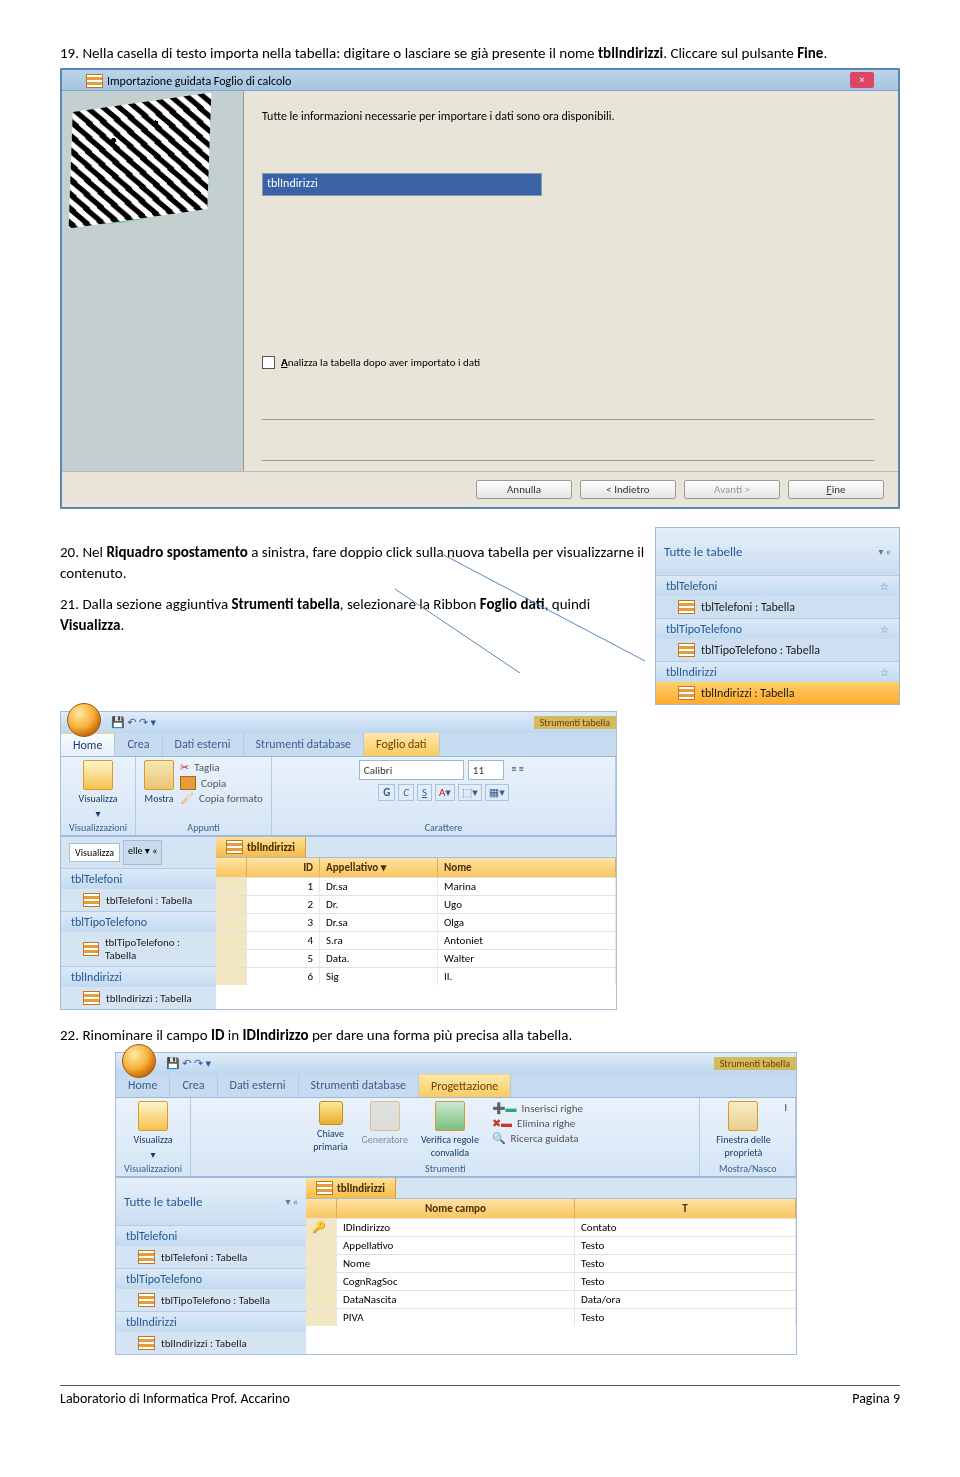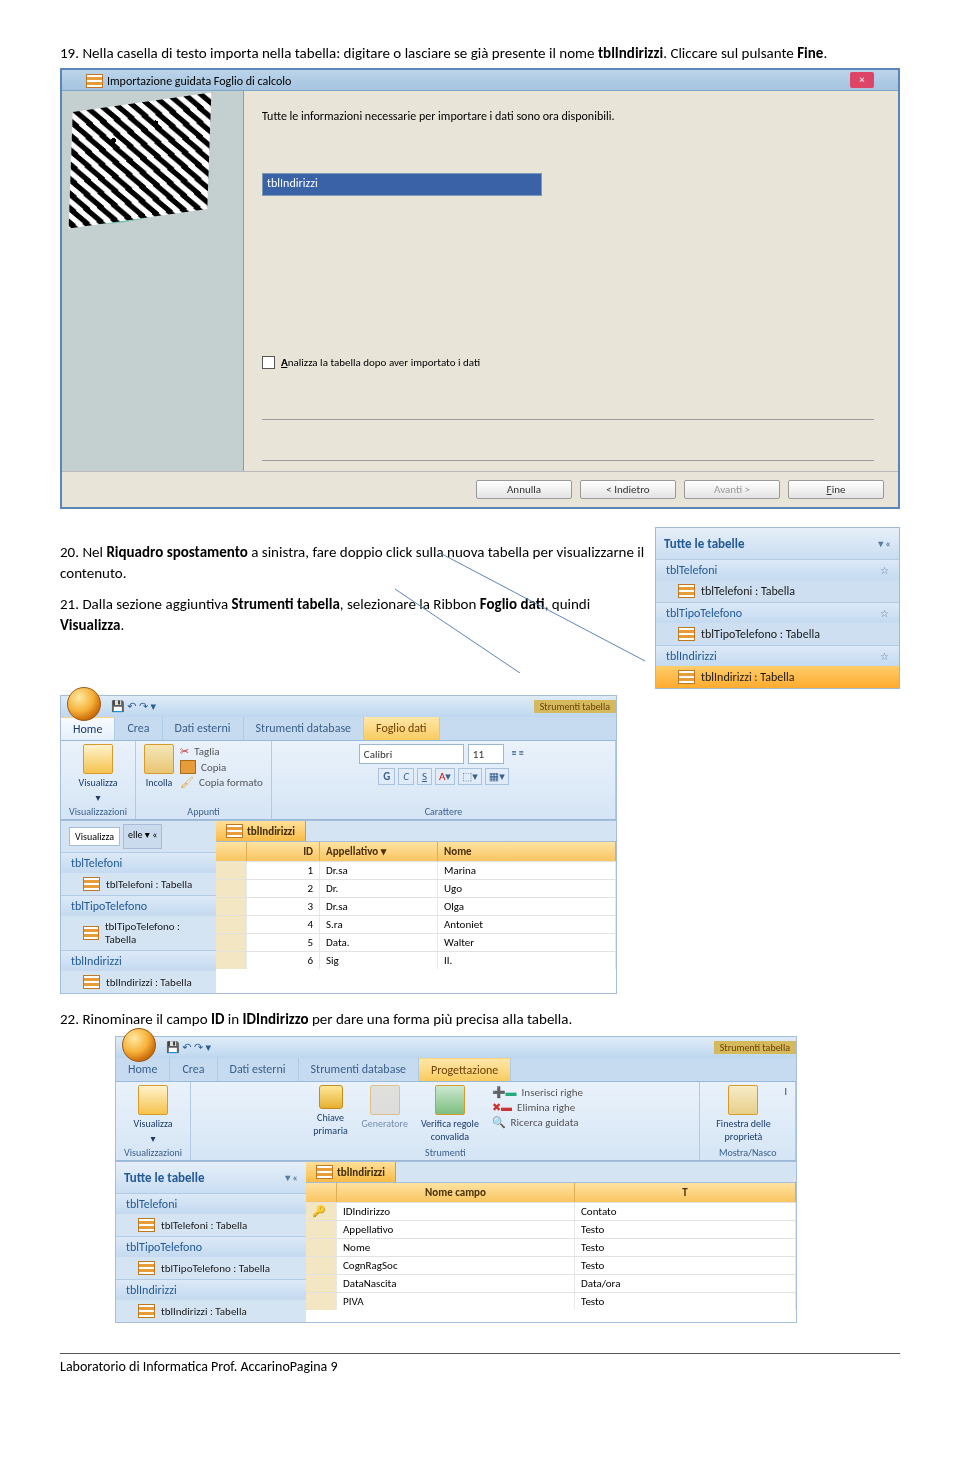--- a/index.html
+++ b/index.html
@@ -25,21 +25,21 @@
 .wizbtns{display:flex;gap:8px;justify-content:flex-end;padding:8px 14px;border-top:1px solid #b9b9b9}
 .wbtn{border:1px solid #9a9a9a;background:linear-gradient(#fff,#e3e3e3);padding:2px 18px;font-size:11px;border-radius:2px;color:#333;min-width:58px;text-align:center}
 .wbtn.dis{color:#999}
 .checkbox{width:11px;height:11px;border:1px solid #555;display:inline-block;background:#fff}
 hr.div{border:0;border-top:1px solid #999;margin:0}
 .connector{stroke:#5b87b8;stroke-width:1;fill:none}
 .flex2col{display:flex;gap:10px;position:relative}
 .leftcol{flex:1}
 
 .navpane{border:1px solid #9fb9d8;background:#cddff0;font-size:12px;width:243px}
-.navhead{background:linear-gradient(#e6eff9,#c9ddf1);padding:8px 8px;color:#235a96;font-weight:bold;font-size:13px;display:flex;align-items:center}
+.navhead{background:linear-gradient(#e6eff9,#c9ddf1);padding:16px 8px;color:#235a96;font-weight:normal;font-size:13px;display:flex;align-items:center}
 .navgrp{background:linear-gradient(#dce9f7,#c4daf0);padding:3px 10px;color:#235a96;font-size:12px;border-top:1px solid #b3cbe4;display:flex;align-items:flex-end}
 .navitem{padding:4px 10px 4px 22px;display:flex;align-items:center;gap:6px;color:#1a1a1a}
 .navitem.sel{background:linear-gradient(#ffcd6b,#ffab2e)}
 .tblicon{width:15px;height:12px;background:linear-gradient(#fff 0 2px,#e79c3a 2px 5px,#fff 5px 7px,#e79c3a 7px 10px,#fff 10px);border:1px solid #c07820}
 .dbl{font-size:10px;margin-left:auto;color:#5a7ca3}
 
 .ribshot{border:1px solid #a6bddb;margin:6px 0 14px 0;background:#cde0f2;font-size:11px}
 .ribtop{display:flex;background:linear-gradient(#e0ecf7,#bdd7ef);padding:0 0 0 2px;align-items:center;height:21px}
 .qat{display:flex;gap:3px;align-items:center;padding:0 6px}
 .orb{width:32px;height:32px;border-radius:50%;background:radial-gradient(circle at 35% 30%,#ffe9a3,#f6b23a 45%,#d37510 70%,#8a3e05);border:1px solid #9b5a16;margin:-6px 4px 0 4px;position:relative;z-index:2}
@@ -57,21 +57,21 @@
 .fsel{border:1px solid #9cb7d5;background:#fff;padding:1px 4px;font-size:11px;color:#333;height:16px;display:inline-flex;align-items:center}
 .datagrid{display:flex;background:#fff;border-top:1px solid #a5bdd8}
 .dgnav{width:155px;background:#d5e4f3;font-size:11px}
 .dgtable{flex:1}
 .thead{display:flex;background:linear-gradient(#ffe3a3,#f9c560);font-size:11px;font-weight:bold;color:#4b3006}
 .th{padding:3px 6px;border-right:1px solid #e0ae52}
 .tr{display:flex;font-size:11px;border-top:1px solid #e2e2e2}
 .td{padding:2px 6px;border-right:1px solid #e8e8e8}
 .tabstrip{display:flex;background:#d5e4f3;border-bottom:1px solid #a5bdd8}
 .tabbtn{background:linear-gradient(#ffe09a,#f8bb46);padding:3px 10px;font-size:11px;border-right:1px solid #d79c35;display:flex;gap:4px;align-items:center;color:#3d2a05}
-.footer{border-top:1px solid #555;margin-top:30px;padding-top:4px;display:flex;justify-content:flex-start;font-size:14px}
+.footer{border-top:1px solid #555;margin-top:30px;padding-top:4px;display:flex;justify-content:space-between;font-size:14px}
 svg.conn{position:absolute;pointer-events:none}
 .ctxblock{background:#d5b95d;padding:0 6px;font-size:10px;color:#6b4108;margin-left:auto;display:flex;flex-direction:column;align-items:center}
 .visbtn{background:#fff;border:1px solid #a5bdd8;padding:2px 5px;font-size:10px;margin:3px}
 .keyico{width:22px;height:22px;background:linear-gradient(#ffe89a,#e6b030);border:1px solid #c18e1e;border-radius:3px}
 </style>
 </head>
 <body>
 <div class="page">
 
 <p class="inst">
@@ -180,21 +180,21 @@
             <span class="icosq"></span>
             <span>Visualizza</span>
             <span>▾</span>
           </div>
     <div class="lbl">Visualizzazioni</div>
   </div>
   <div class="rgroup">
    <div style="display:flex;gap:6px">
     <div class="bigbtn">
               <span class="icosq" style="background:linear-gradient(#f5e7b8,#e8c573)"></span>
-              <span>Incolla</span>
+              <span>Mostra</span>
             </div>
     <div>
      <div class="smallrow">
                 <span style="color:#c33">✂</span>
                 <span>Taglia</span>
               </div>
      <div class="smallrow">
                 <span class="smico"></span>
                 <span>Copia</span>
               </div>

